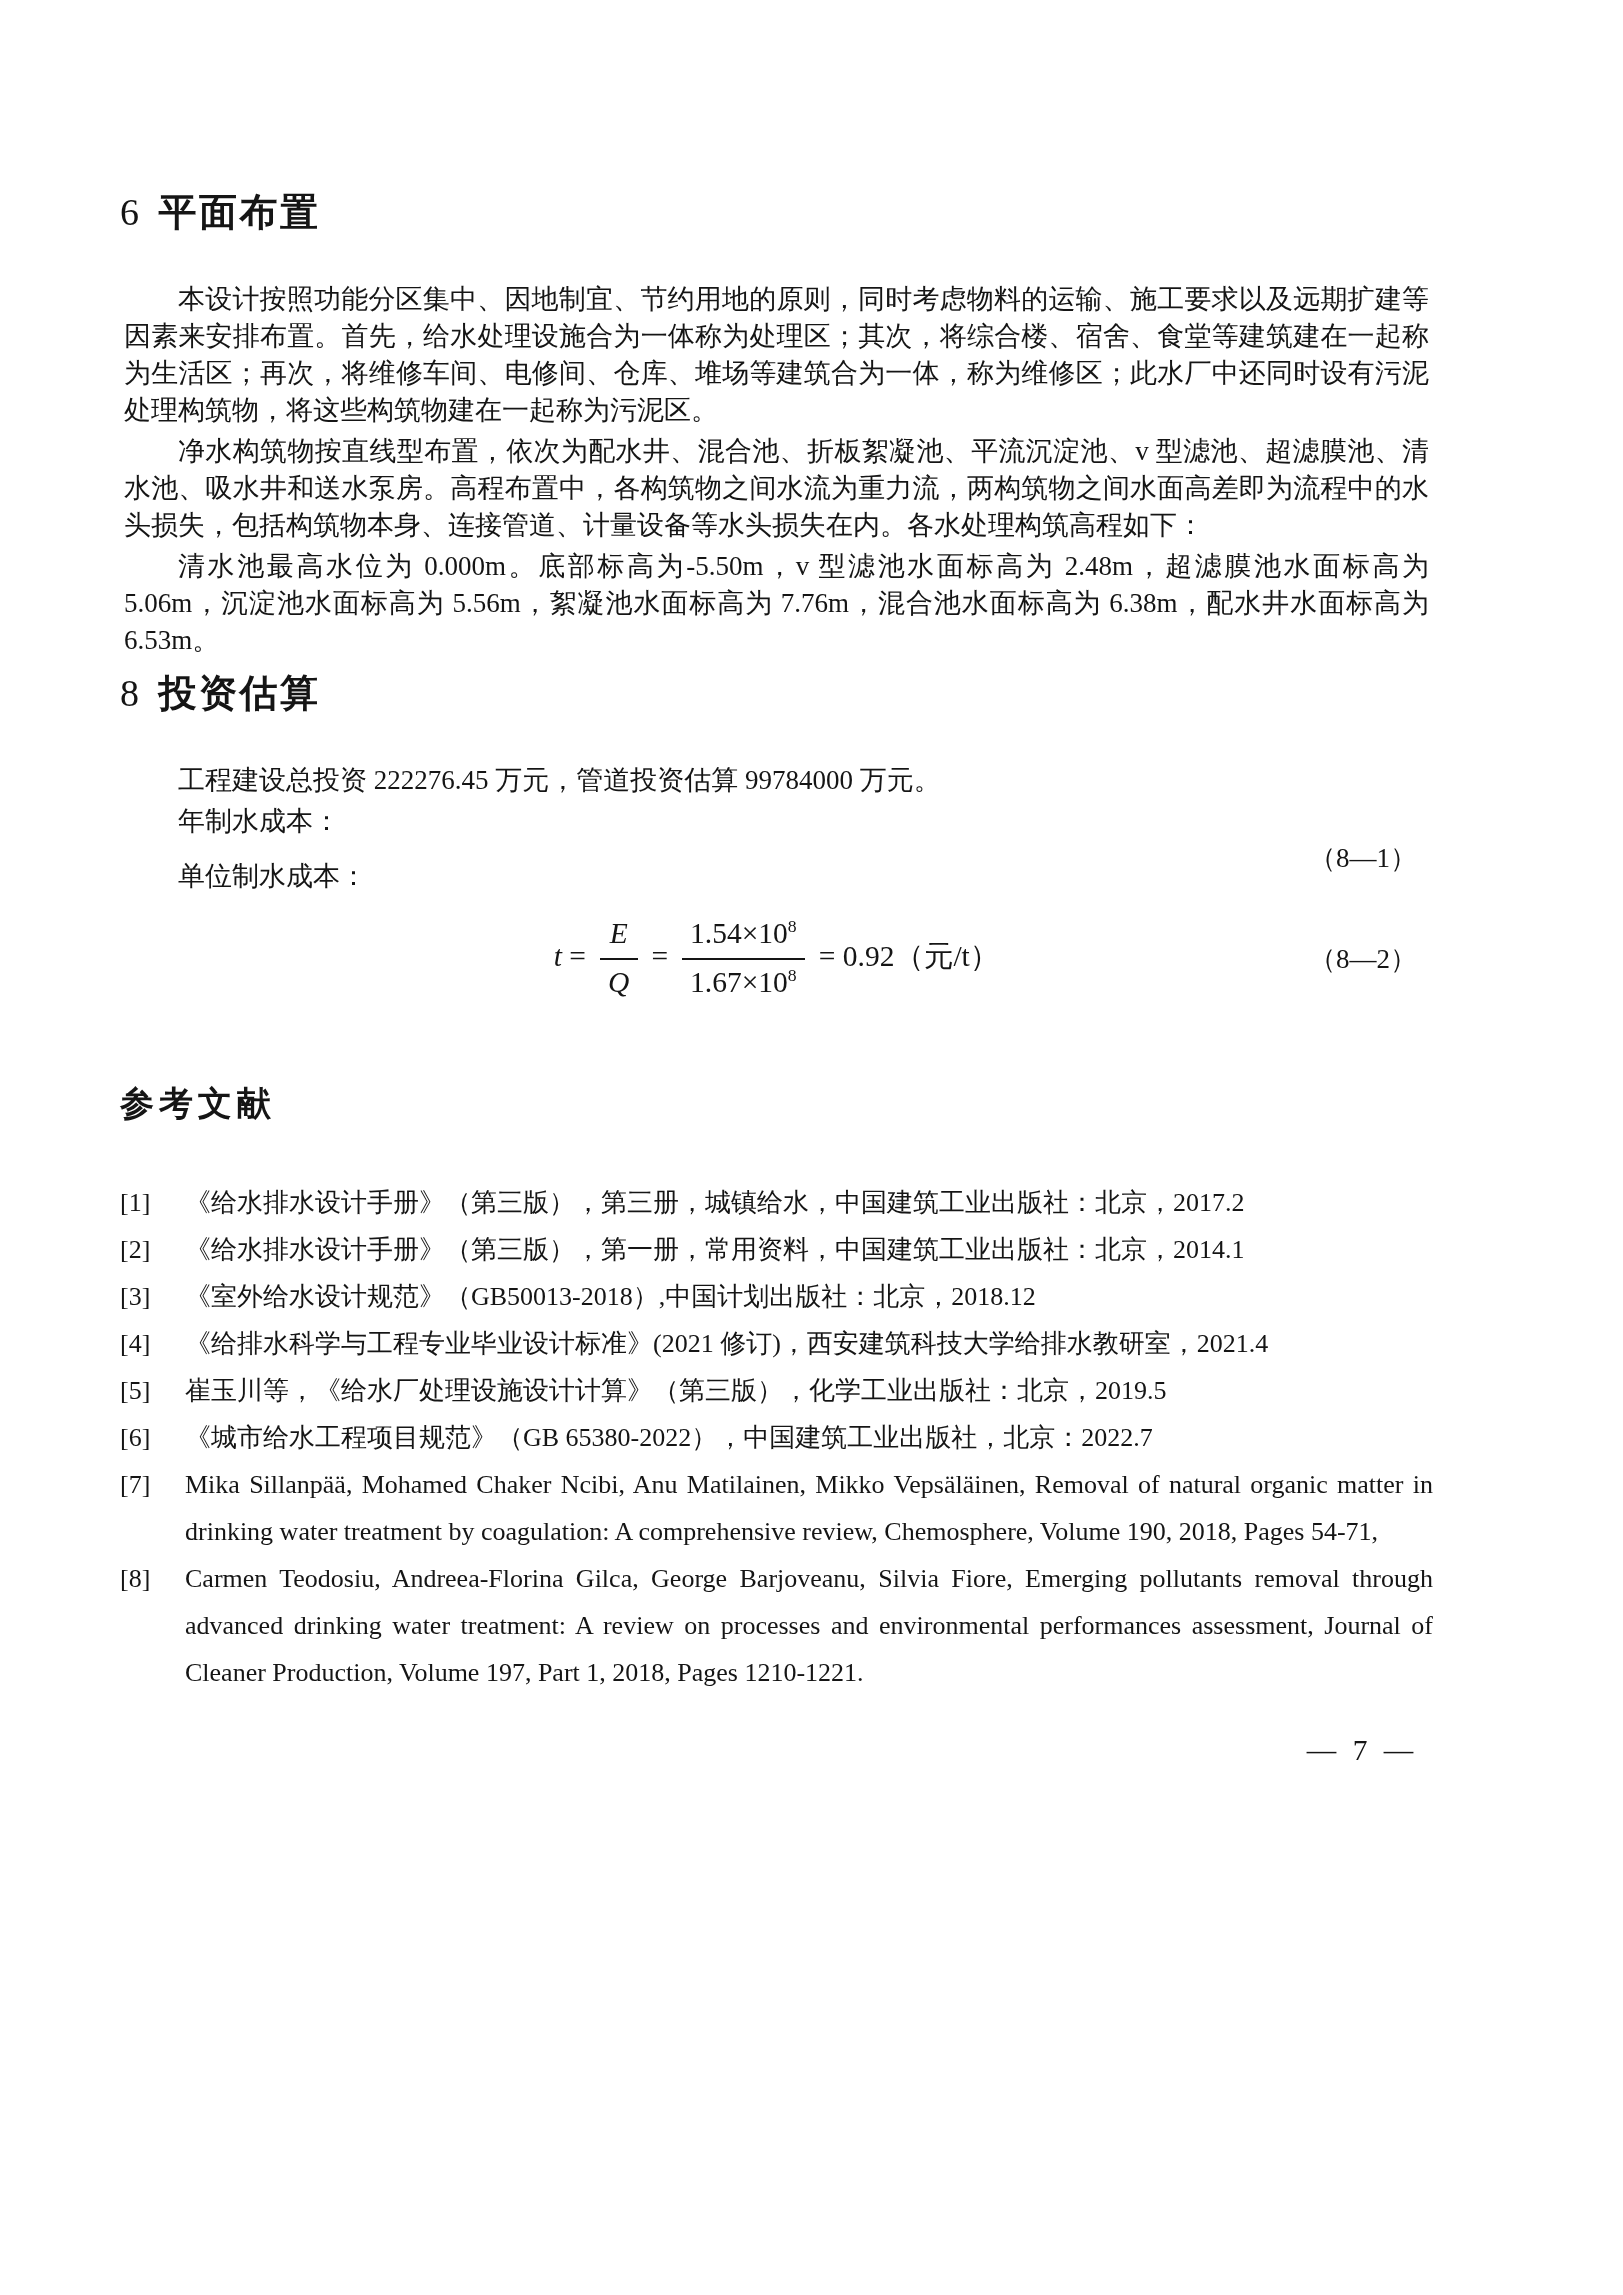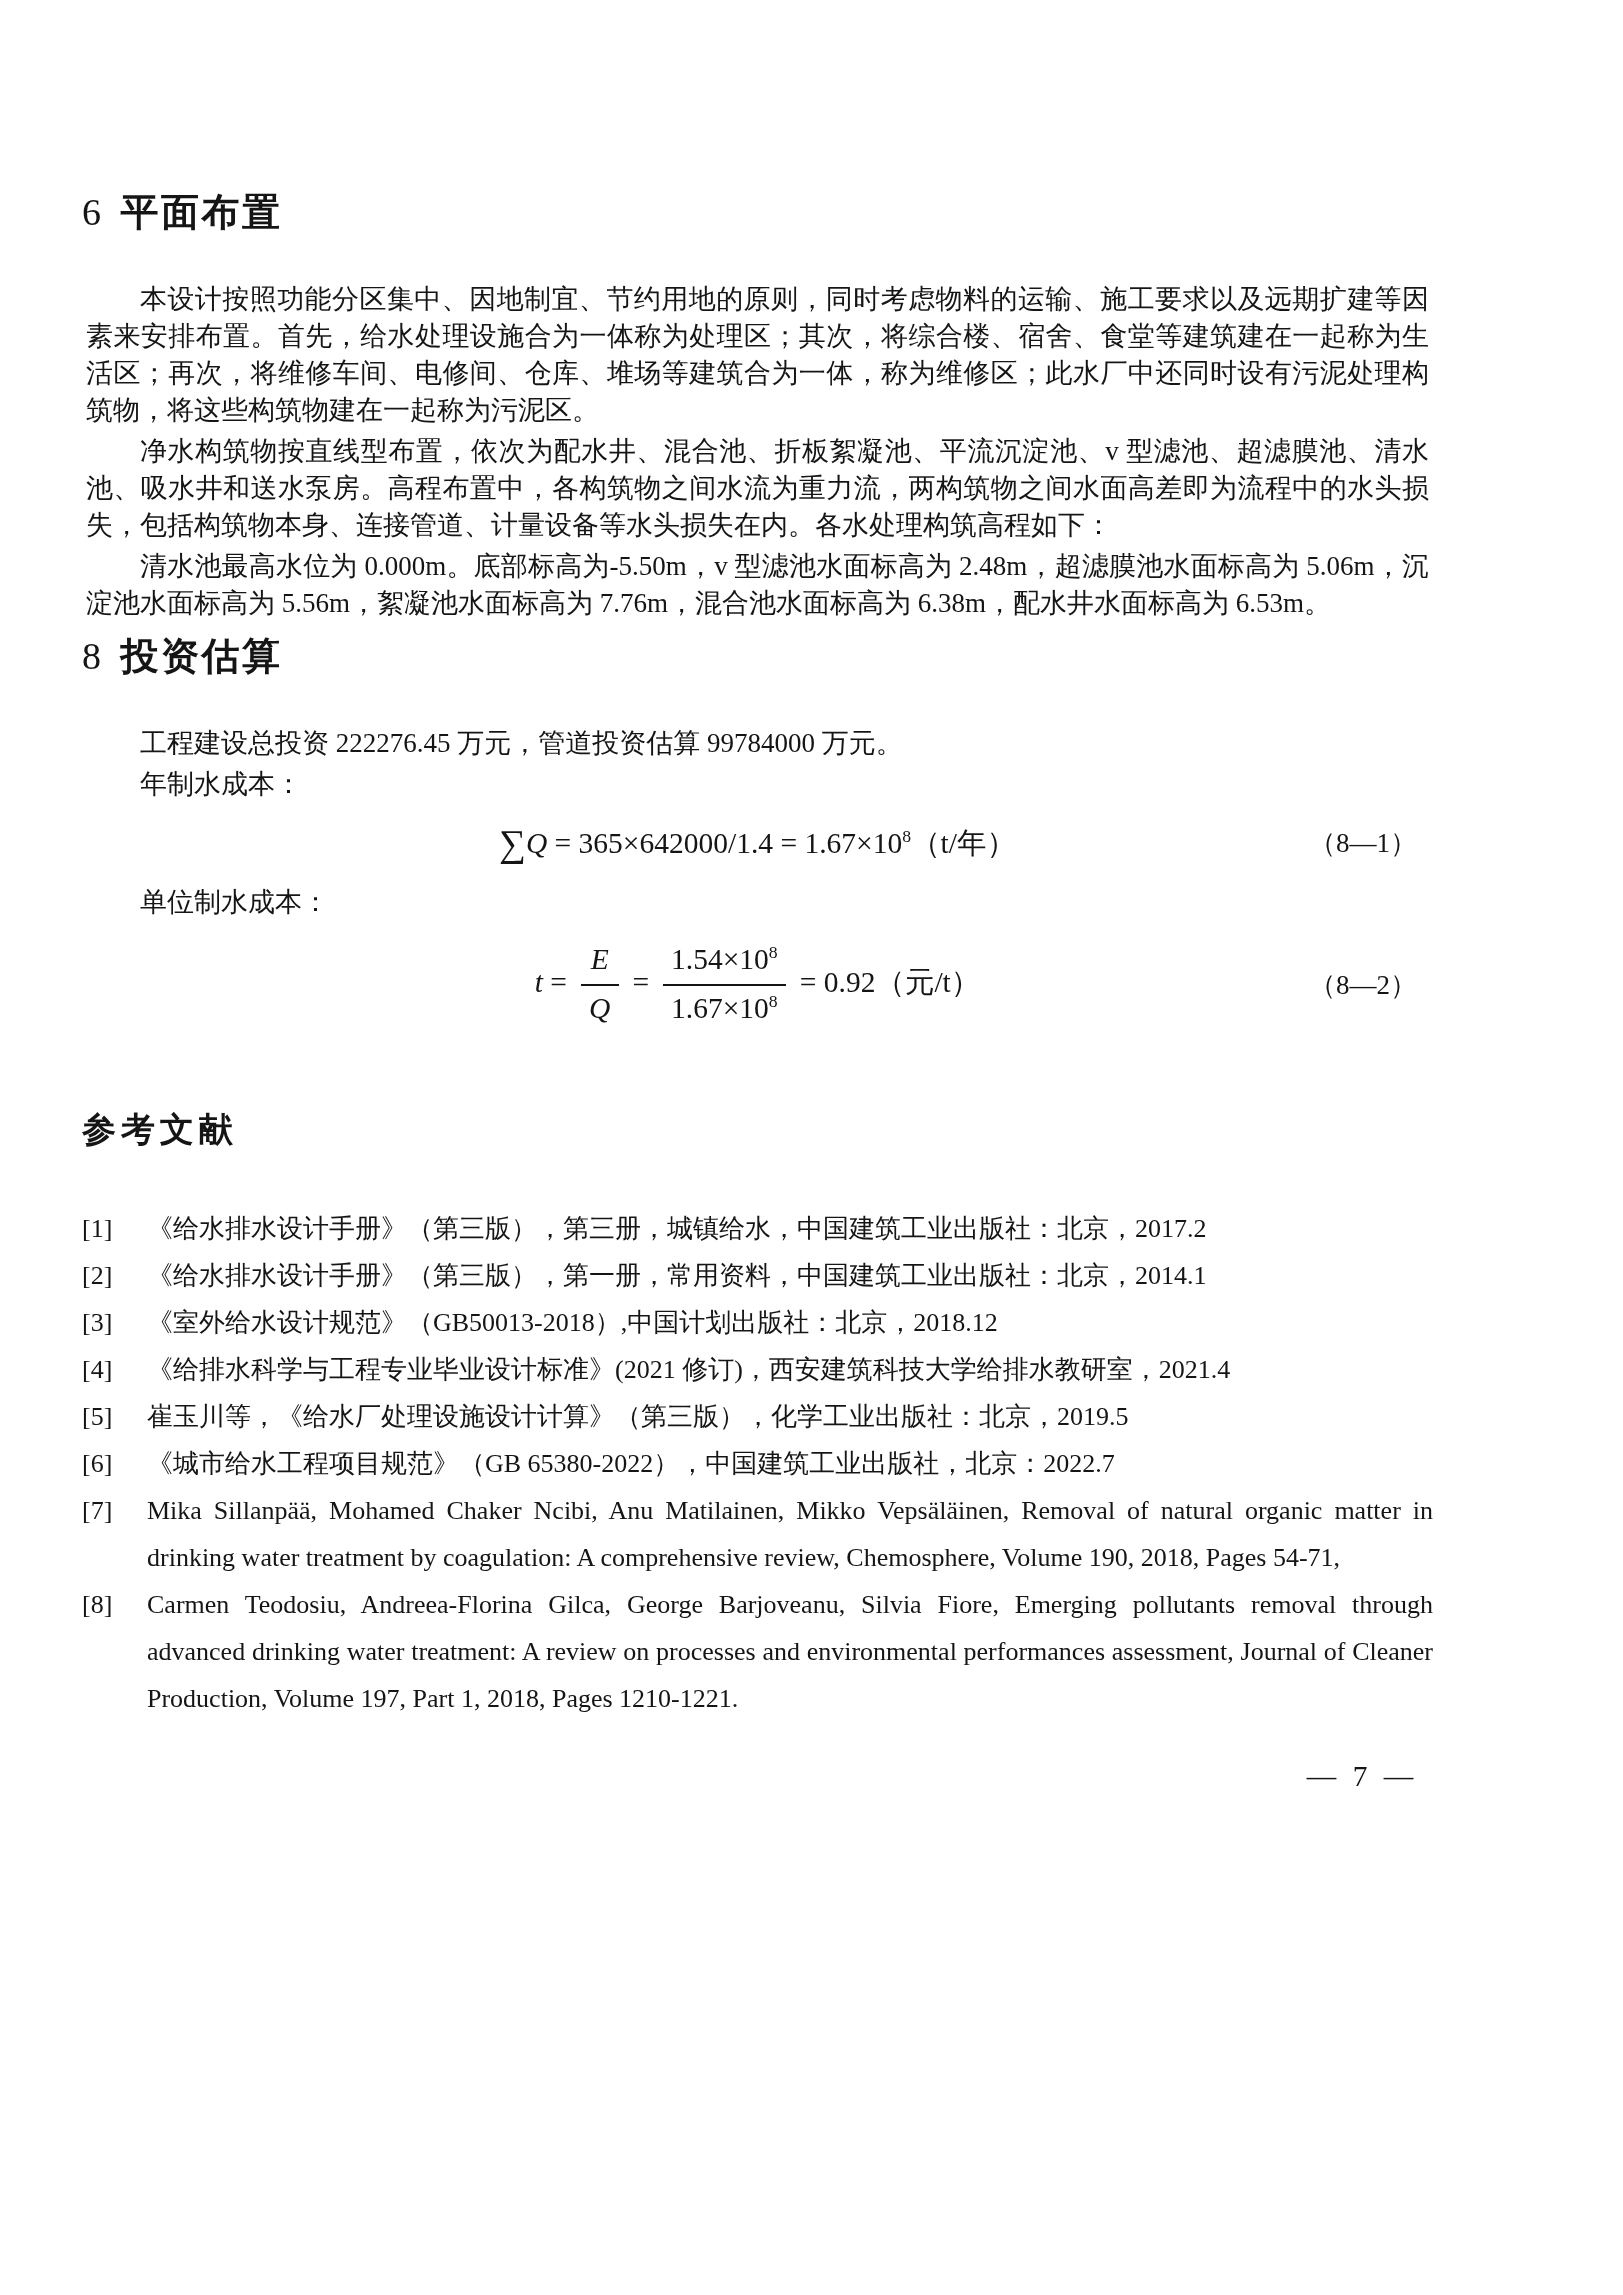--- a/index.html
+++ b/index.html
@@ -11,21 +11,21 @@
   body {
     width: 1623px;
     font-family: "Liberation Serif", "DejaVu Serif", serif;
     color: #151515;
   }
   .page {
     position: relative;
     width: 1623px;
     min-height: 2295px;
     box-sizing: border-box;
-    padding: 190px 190px 49px 82px;
+    padding: 190px 190px 49px 120px;
     background: #ffffff;
   }
   
   .sec-heading {
     margin: 11.5px 0 47px 0;
     font-size: 38px;
     line-height: 44px;
     font-weight: 700;
     white-space: nowrap;
   }
@@ -146,21 +146,20 @@
     <p class="body-para">净水构筑物按直线型布置，依次为配水井、混合池、折板絮凝池、平流沉淀池、v 型滤池、超滤膜池、清水池、吸水井和送水泵房。高程布置中，各构筑物之间水流为重力流，两构筑物之间水面高差即为流程中的水头损失，包括构筑物本身、连接管道、计量设备等水头损失在内。各水处理构筑高程如下：</p>
     <p class="body-para">清水池最高水位为 0.000m。底部标高为-5.50m，v 型滤池水面标高为 2.48m，超滤膜池水面标高为 5.06m，沉淀池水面标高为 5.56m，絮凝池水面标高为 7.76m，混合池水面标高为 6.38m，配水井水面标高为 6.53m。</p>
   </section>
 
   <section>
     <h2 class="sec-heading"><span class="sec-num">8</span><span class="sec-title">投资估算</span></h2>
     <p class="body-para">工程建设总投资 222276.45 万元，管道投资估算 99784000 万元。</p>
     <p class="body-para">年制水成本：</p>
 
     <div class="formula-row">
-      <span class="formula-body"><span class="sigma">∑</span><span class="mvar">Q</span><span> = 365×642000/1.4 = 1.67×10</span><sup>8</sup><span>（t/年）</span></span>
       <span class="formula-label">（8—1）</span>
     </div>
 
     <p class="body-para">单位制水成本：</p>
 
     <div class="formula-row tall">
       <span class="formula-body"><span class="mvar">t</span><span> = </span><span class="frac"><span class="fnum mvar">E</span><span class="fden mvar">Q</span></span><span> = </span><span class="frac"><span class="fnum"><span>1.54×10</span><sup>8</sup></span><span class="fden"><span>1.67×10</span><sup>8</sup></span></span><span> = 0.92（元/t）</span></span>
       <span class="formula-label">（8—2）</span>
     </div>
   </section>

